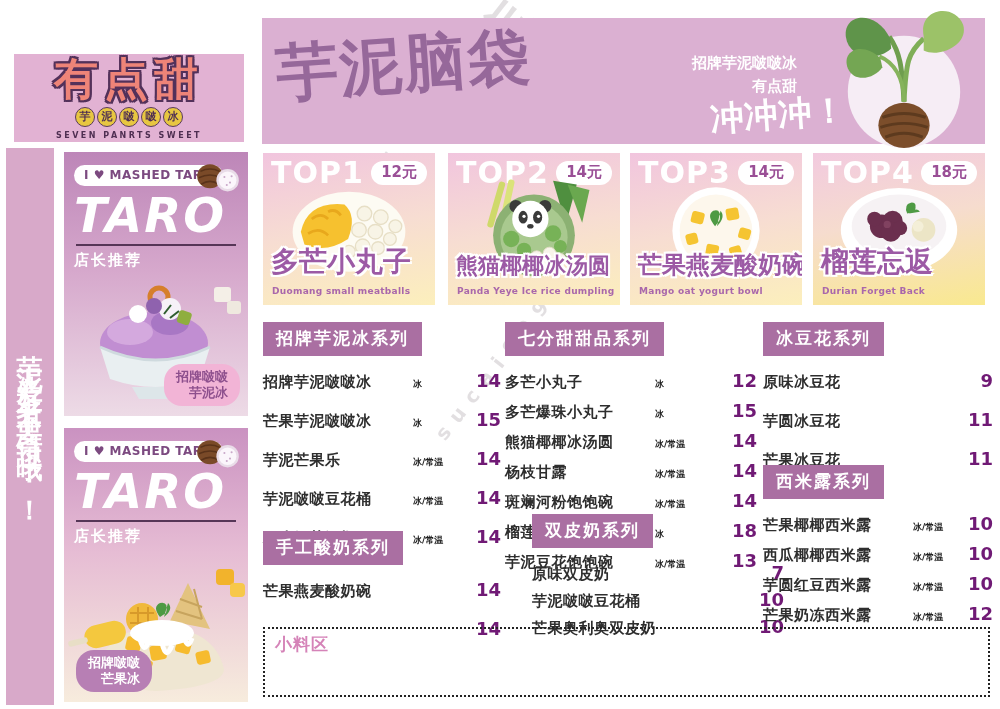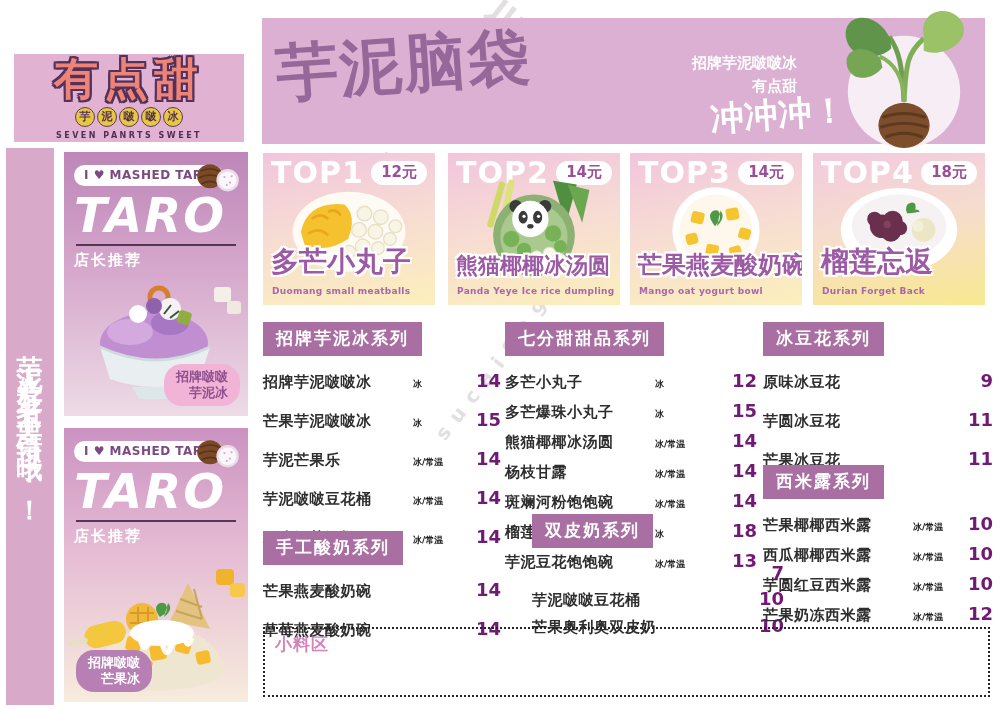--- a/index.html
+++ b/index.html
@@ -419,29 +419,29 @@
   </div>
 
   <div class="sec s4 rows-loose">
     <div class="sec-h">手工酸奶系列</div>
     <div class="mi">
       <span class="mi-name">芒果燕麦酸奶碗</span>
       <span class="mi-temp"></span>
       <span class="mi-price">14</span>
     </div>
     <div class="mi">
-      <span class="mi-name">草莓燕麦酸奶碗</span>
       <span class="mi-temp"></span>
       <span class="mi-price">14</span>
     </div>
   </div>
 
   <div class="sec s5 rows-tight">
     <div class="sec-h">双皮奶系列</div>
     <div class="mi">
+      <span class="mi-name">原味双皮奶</span>
       <span class="mi-temp"></span>
       <span class="mi-price">7</span>
     </div>
     <div class="mi">
       <span class="mi-name">芋泥啵啵豆花桶</span>
       <span class="mi-temp"></span>
       <span class="mi-price">10</span>
     </div>
     <div class="mi">
       <span class="mi-name">芒果奥利奥双皮奶</span>

